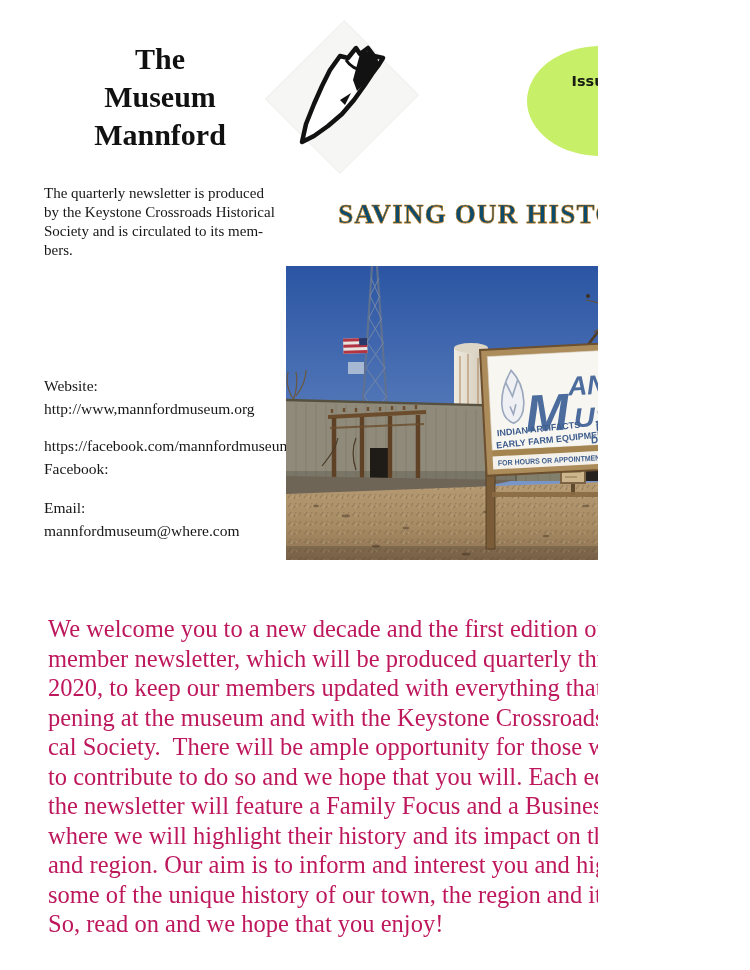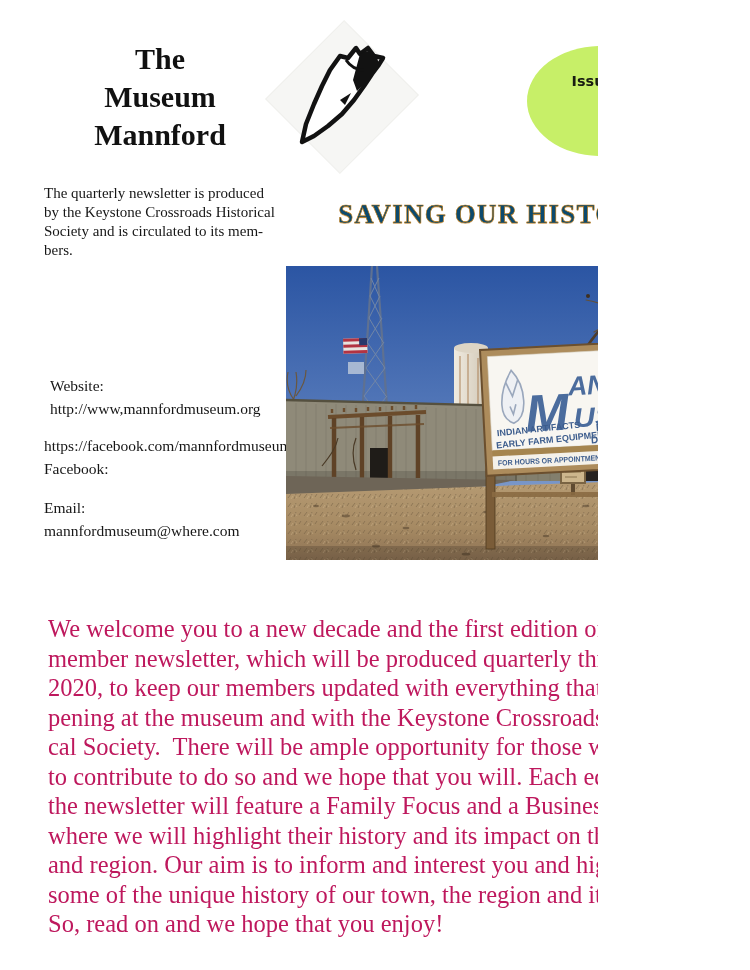--- a/index.html
+++ b/index.html
@@ -33,21 +33,21 @@
     position:absolute; left:14px; top:14px; right:14px; bottom:14px;
     background:#f6f6f4; transform:rotate(45deg); box-shadow:0 0 0 1px #efefec;
   }
   .logo-wrap svg { position:absolute; left:0; top:0; }
 
   
   .side { position:absolute; left:44px; width:250px; font-size:15.5px; color:#161616; }
   .side.intro { top:184px; line-height:19px; white-space:pre; font-size:15px; }
   .side.contact { top:268px; line-height:26px; font-size:16px; }
   .side.linkblock { line-height:23px; font-size:15.5px; }
-  .side.website  { top:374px;margin-left:6px; }
+  .side.website  { top:374px; }
   .side.facebook { top:434px; }
   .side.email    { top:496px; }
 
   
   .headline {
     position:absolute; left:286px; top:199px; width:424px; text-align:center;
     font-family:"Liberation Serif", serif; font-weight:700;
     font-size:27px; letter-spacing:1.2px; color:#0c4a6e;
     -webkit-text-stroke:0.6px #c07a14;
     text-shadow:0 1px 0 rgba(176,110,16,0.35);

